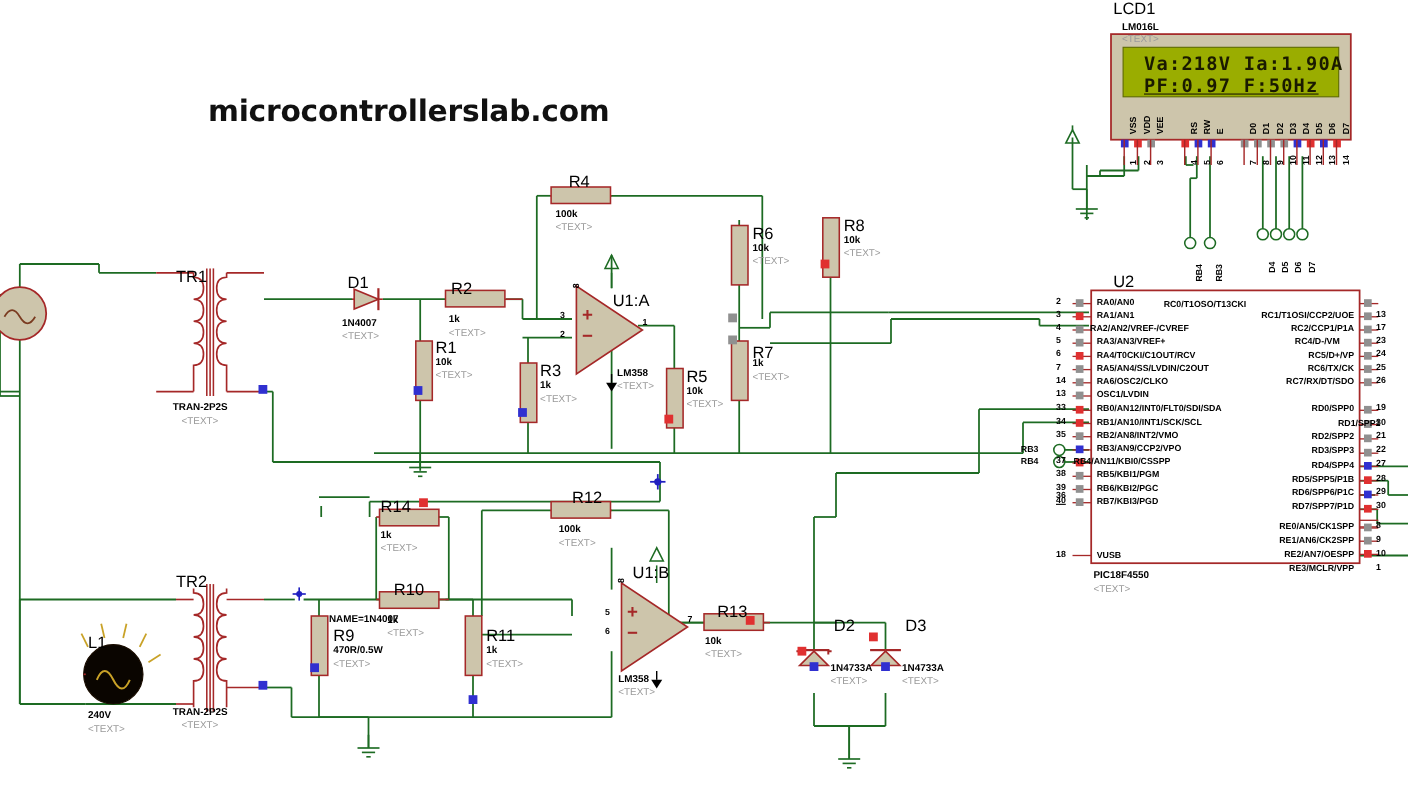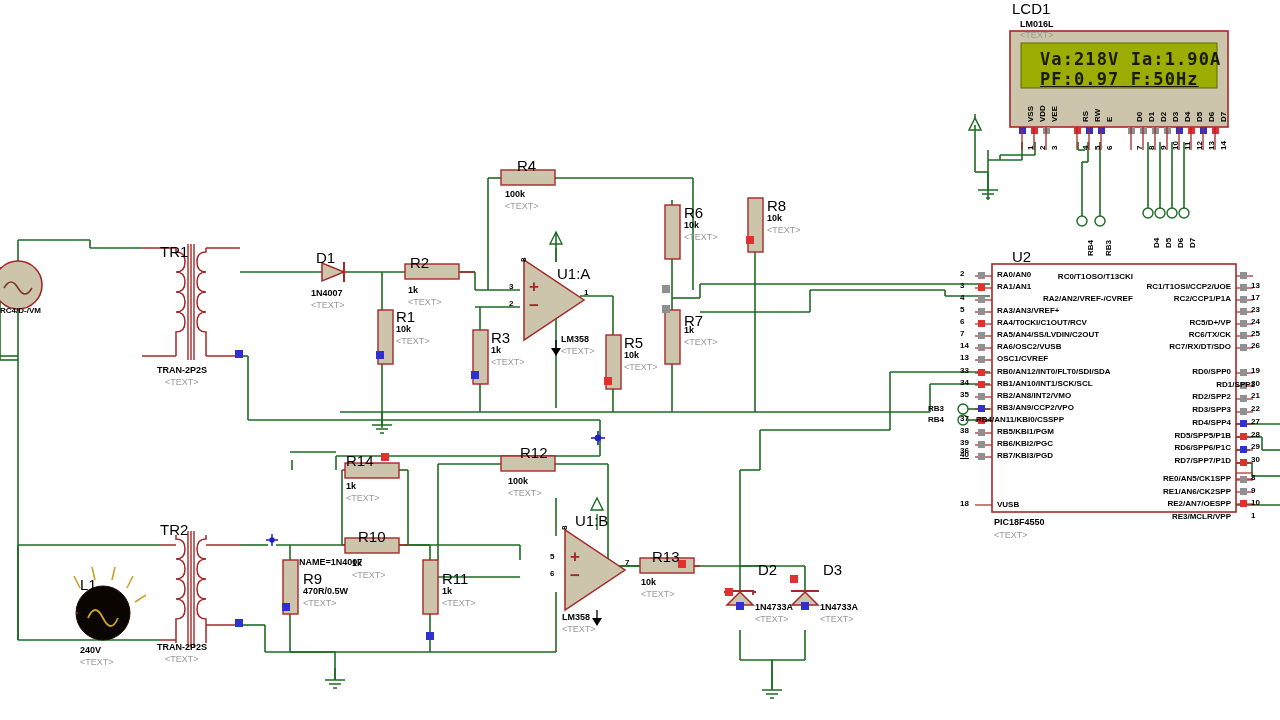--- a/index.html
+++ b/index.html
@@ -491,20 +491,21 @@
     <line x1="598" y1="431" x2="598" y2="445"></line>
     <circle cx="598" cy="438" r="2.5"></circle>
   </g>
   <g stroke="#2020c0" stroke-width="1.5" fill="#2020c0">
     <line x1="266" y1="540" x2="278" y2="540"></line>
     <line x1="272" y1="534" x2="272" y2="546"></line>
     <circle cx="272" cy="540" r="2"></circle>
   </g>
 </svg>
 
+<div class="title" style="left:189px;top:86px;">microcontrollerslab.com</div>
 
 <div class="lbl ref" style="left:1012px;top:0px;">LCD1</div>
 <div class="lbl val" style="left:1020px;top:19px;">LM016L</div>
 <div class="lbl txt" style="left:1020px;top:30px;">&lt;TEXT&gt;</div>
 <div class="lcdtxt" style="left:1040px;top:49px;">Va:218V Ia:1.90A</div>
 <div class="lcdtxt" style="left:1040px;top:69px;text-decoration:underline;">PF:0.97 F:50Hz</div>
 
 <div id="lcd-pin-names">
       <div class="lbl pin vert" style="left: 1026px; top: 122px;">VSS</div>
       <div class="lbl pin vert" style="left: 1038px; top: 122px;">VDD</div>
@@ -548,31 +549,31 @@
 
 <div class="lbl ref" style="left:1012px;top:248px;">U2</div>
 <div class="lbl val" style="left:994px;top:517px;">PIC18F4550</div>
 <div class="lbl txt" style="left:994px;top:530px;">&lt;TEXT&gt;</div>
 <div id="mcu-left-a">
       <div class="lbl pinno" style="left: 960px; top: 269px;">2</div>
       <div class="lbl pin" style="left: 997px; top: 270px;">RA0/AN0</div>
       <div class="lbl pinno" style="left: 960px; top: 281px;">3</div>
       <div class="lbl pin" style="left: 997px; top: 282px;">RA1/AN1</div>
       <div class="lbl pinno" style="left: 960px; top: 293px;">4</div>
-      <div class="lbl pin" style="left: 1043px; top: 294px;">RA2/AN2/VREF-/CVREF</div>
+      <div class="lbl pin" style="left: 991px; top: 294px;">RA2/AN2/VREF-/CVREF</div>
       <div class="lbl pinno" style="left: 960px; top: 305px;">5</div>
       <div class="lbl pin" style="left: 997px; top: 306px;">RA3/AN3/VREF+</div>
       <div class="lbl pinno" style="left: 960px; top: 317px;">6</div>
       <div class="lbl pin" style="left: 997px; top: 318px;">RA4/T0CKI/C1OUT/RCV</div>
       <div class="lbl pinno" style="left: 960px; top: 329px;">7</div>
       <div class="lbl pin" style="left: 997px; top: 330px;">RA5/AN4/SS/LVDIN/C2OUT</div>
       <div class="lbl pinno" style="left: 960px; top: 341px;">14</div>
-      <div class="lbl pin" style="left: 997px; top: 342px;">RA6/OSC2/VUSB</div>
+      <div class="lbl pin" style="left: 997px; top: 342px;">RA6/OSC2/CLKO</div>
       <div class="lbl pinno" style="left: 960px; top: 353px;">13</div>
-      <div class="lbl pin" style="left: 997px; top: 354px;">OSC1/CVREF</div>
+      <div class="lbl pin" style="left: 997px; top: 354px;">OSC1/LVDIN</div>
     </div>
 <div id="mcu-left-b">
       <div class="lbl pinno" style="left: 960px; top: 366px;">33</div>
       <div class="lbl pin" style="left: 997px; top: 367px;">RB0/AN12/INT0/FLT0/SDI/SDA</div>
       <div class="lbl pinno" style="left: 960px; top: 378px;">34</div>
       <div class="lbl pin" style="left: 997px; top: 379px;">RB1/AN10/INT1/SCK/SCL</div>
       <div class="lbl pinno" style="left: 960px; top: 390px;">35</div>
       <div class="lbl pin" style="left: 997px; top: 391px;">RB2/AN8/INT2/VMO</div>
       <div class="lbl pinno" style="left: 960px; top: 402px; margin-top: 44px;">36</div>
       <div class="lbl pin" style="left: 997px; top: 403px;">RB3/AN9/CCP2/VPO</div>
@@ -589,21 +590,21 @@
       <div class="lbl pinno" style="left: 960px; top: 499px;">18</div>
       <div class="lbl pin" style="left: 997px; top: 500px;">VUSB</div>
     </div>
 <div id="mcu-right-c">
       <div class="lbl pin" style="left: 0px; top: 272px; width: 1133px; text-align: right;">RC0/T1OSO/T13CKI</div>
       <div class="lbl pinno" style="left: 1314px; top: 269px;">15</div>
       <div class="lbl pin" style="left: 0px; top: 282px; width: 1231px; text-align: right;">RC1/T1OSI/CCP2/UOE</div>
       <div class="lbl pinno" style="left: 1251px; top: 281px;">13</div>
       <div class="lbl pin" style="left: 0px; top: 294px; width: 1231px; text-align: right;">RC2/CCP1/P1A</div>
       <div class="lbl pinno" style="left: 1251px; top: 293px;">17</div>
-      <div class="lbl pin" style="left: 0px; top: 306px; width: 1218px; text-align: left;">RC4/D-/VM</div>
+      <div class="lbl pin" style="left: 0px; top: 306px; width: 1218px; text-align: right;">RC4/D-/VM</div>
       <div class="lbl pinno" style="left: 1251px; top: 305px;">23</div>
       <div class="lbl pin" style="left: 0px; top: 318px; width: 1231px; text-align: right;">RC5/D+/VP</div>
       <div class="lbl pinno" style="left: 1251px; top: 317px;">24</div>
       <div class="lbl pin" style="left: 0px; top: 330px; width: 1231px; text-align: right;">RC6/TX/CK</div>
       <div class="lbl pinno" style="left: 1251px; top: 329px;">25</div>
       <div class="lbl pin" style="left: 0px; top: 342px; width: 1231px; text-align: right;">RC7/RX/DT/SDO</div>
       <div class="lbl pinno" style="left: 1251px; top: 341px;">26</div>
     </div>
 <div id="mcu-right-d">
       <div class="lbl pin" style="left: 0px; top: 367px; width: 1231px; text-align: right;">RD0/SPP0</div>

